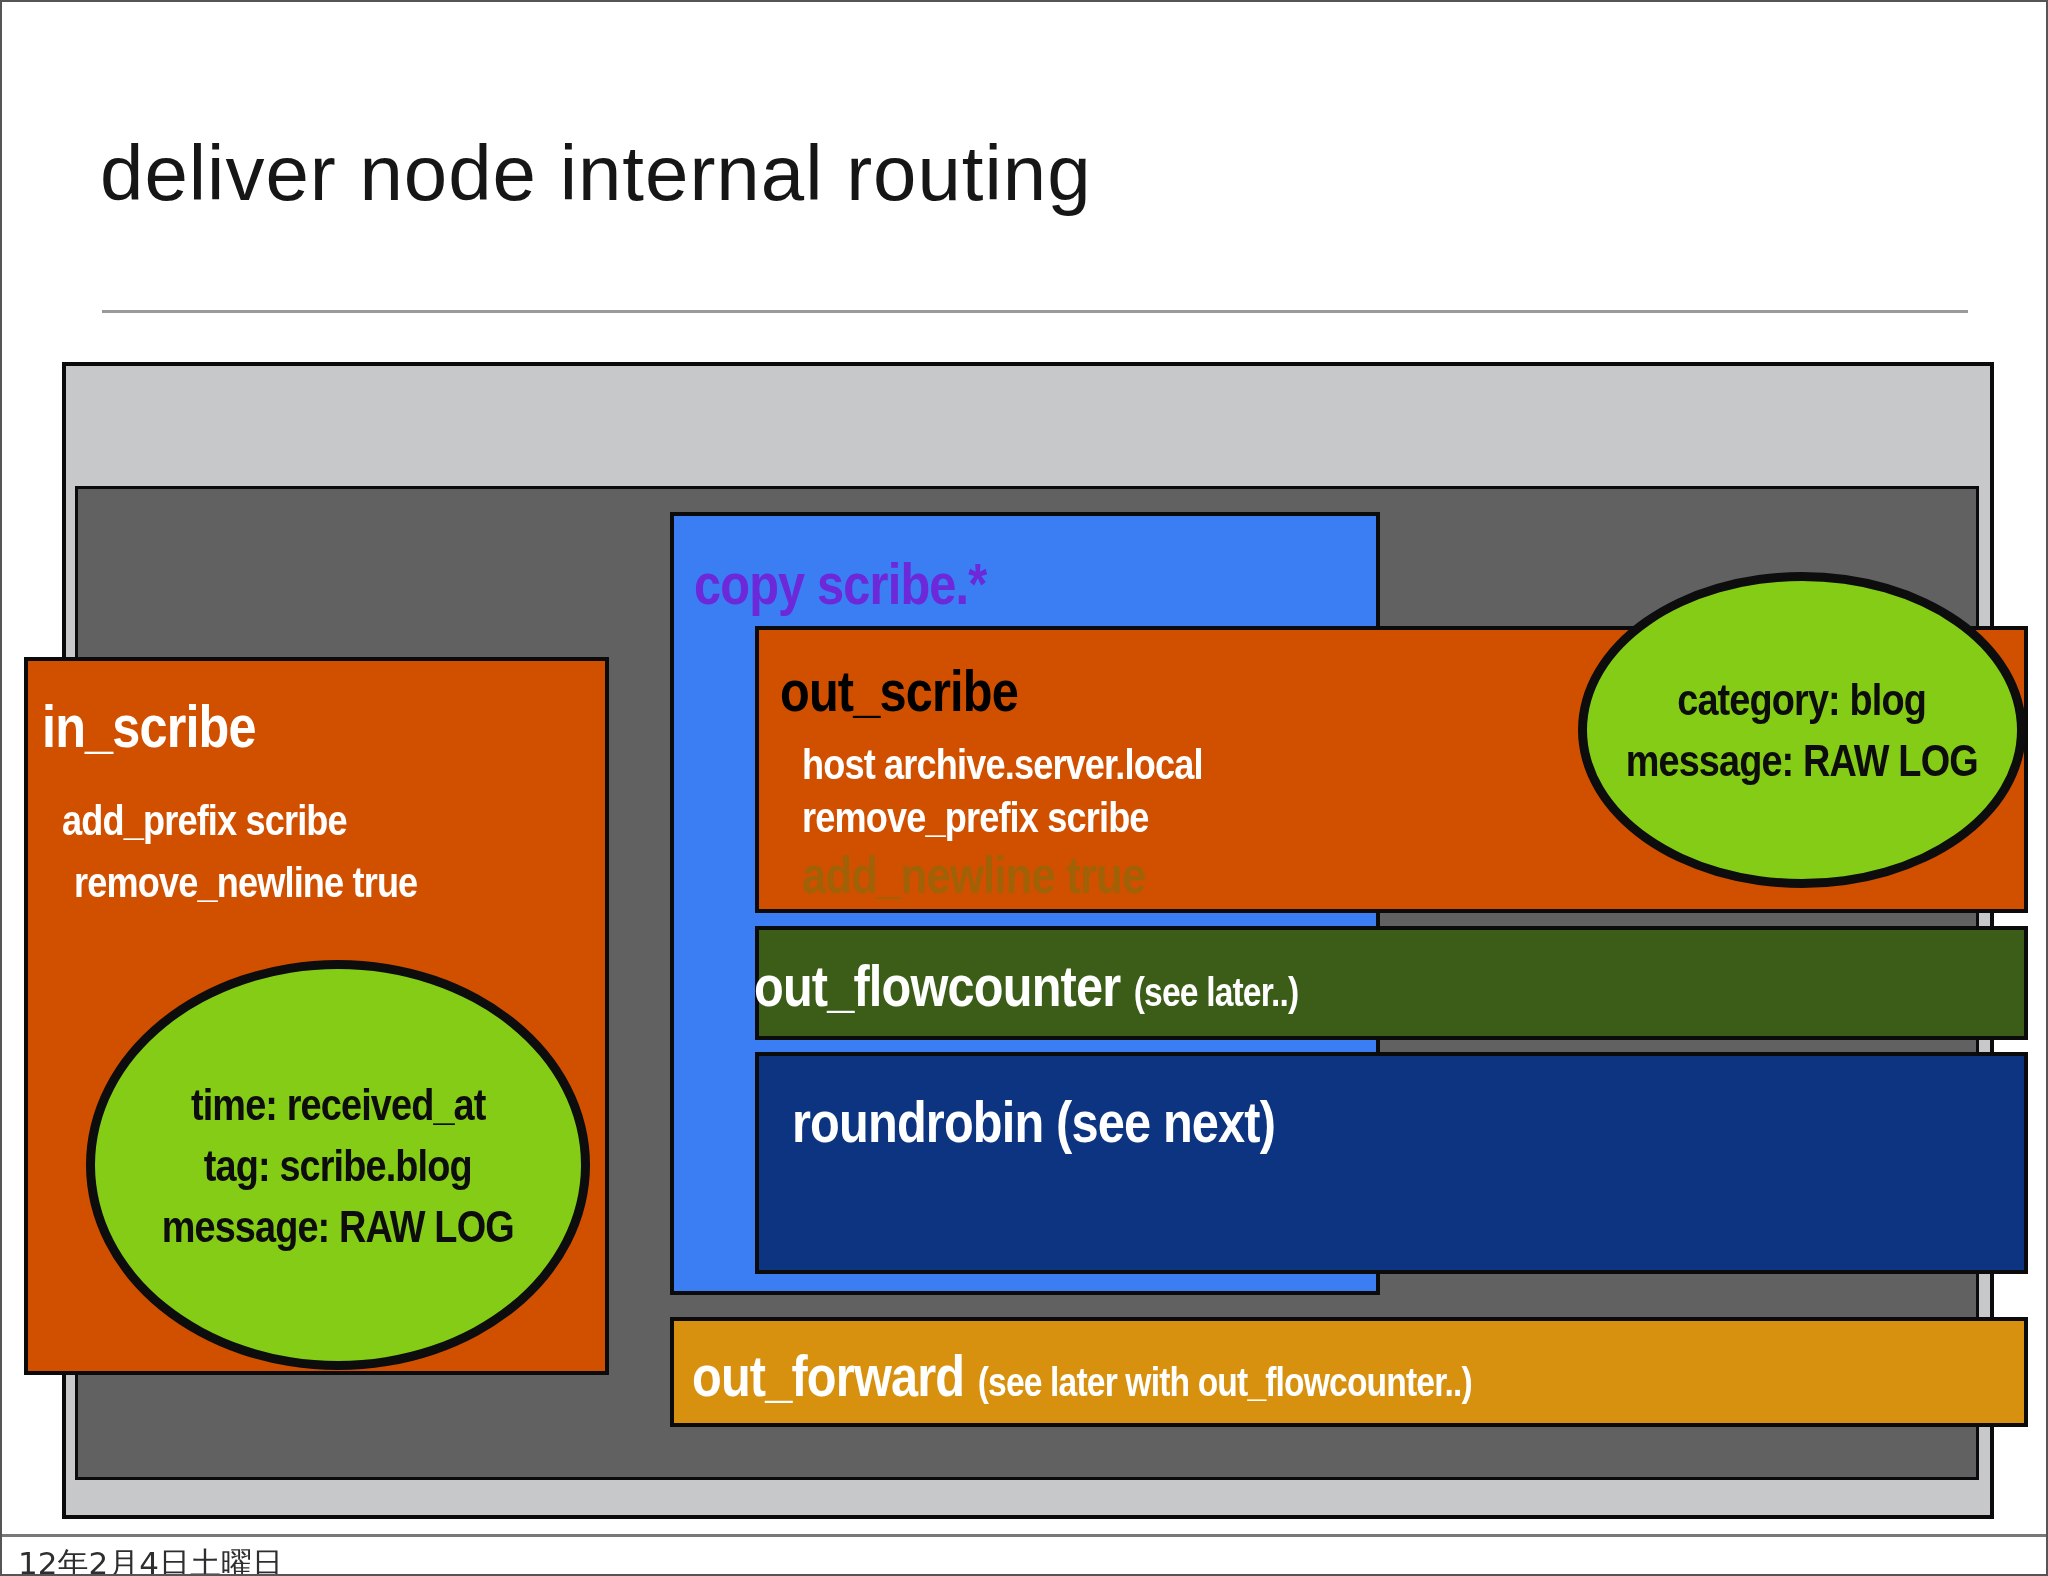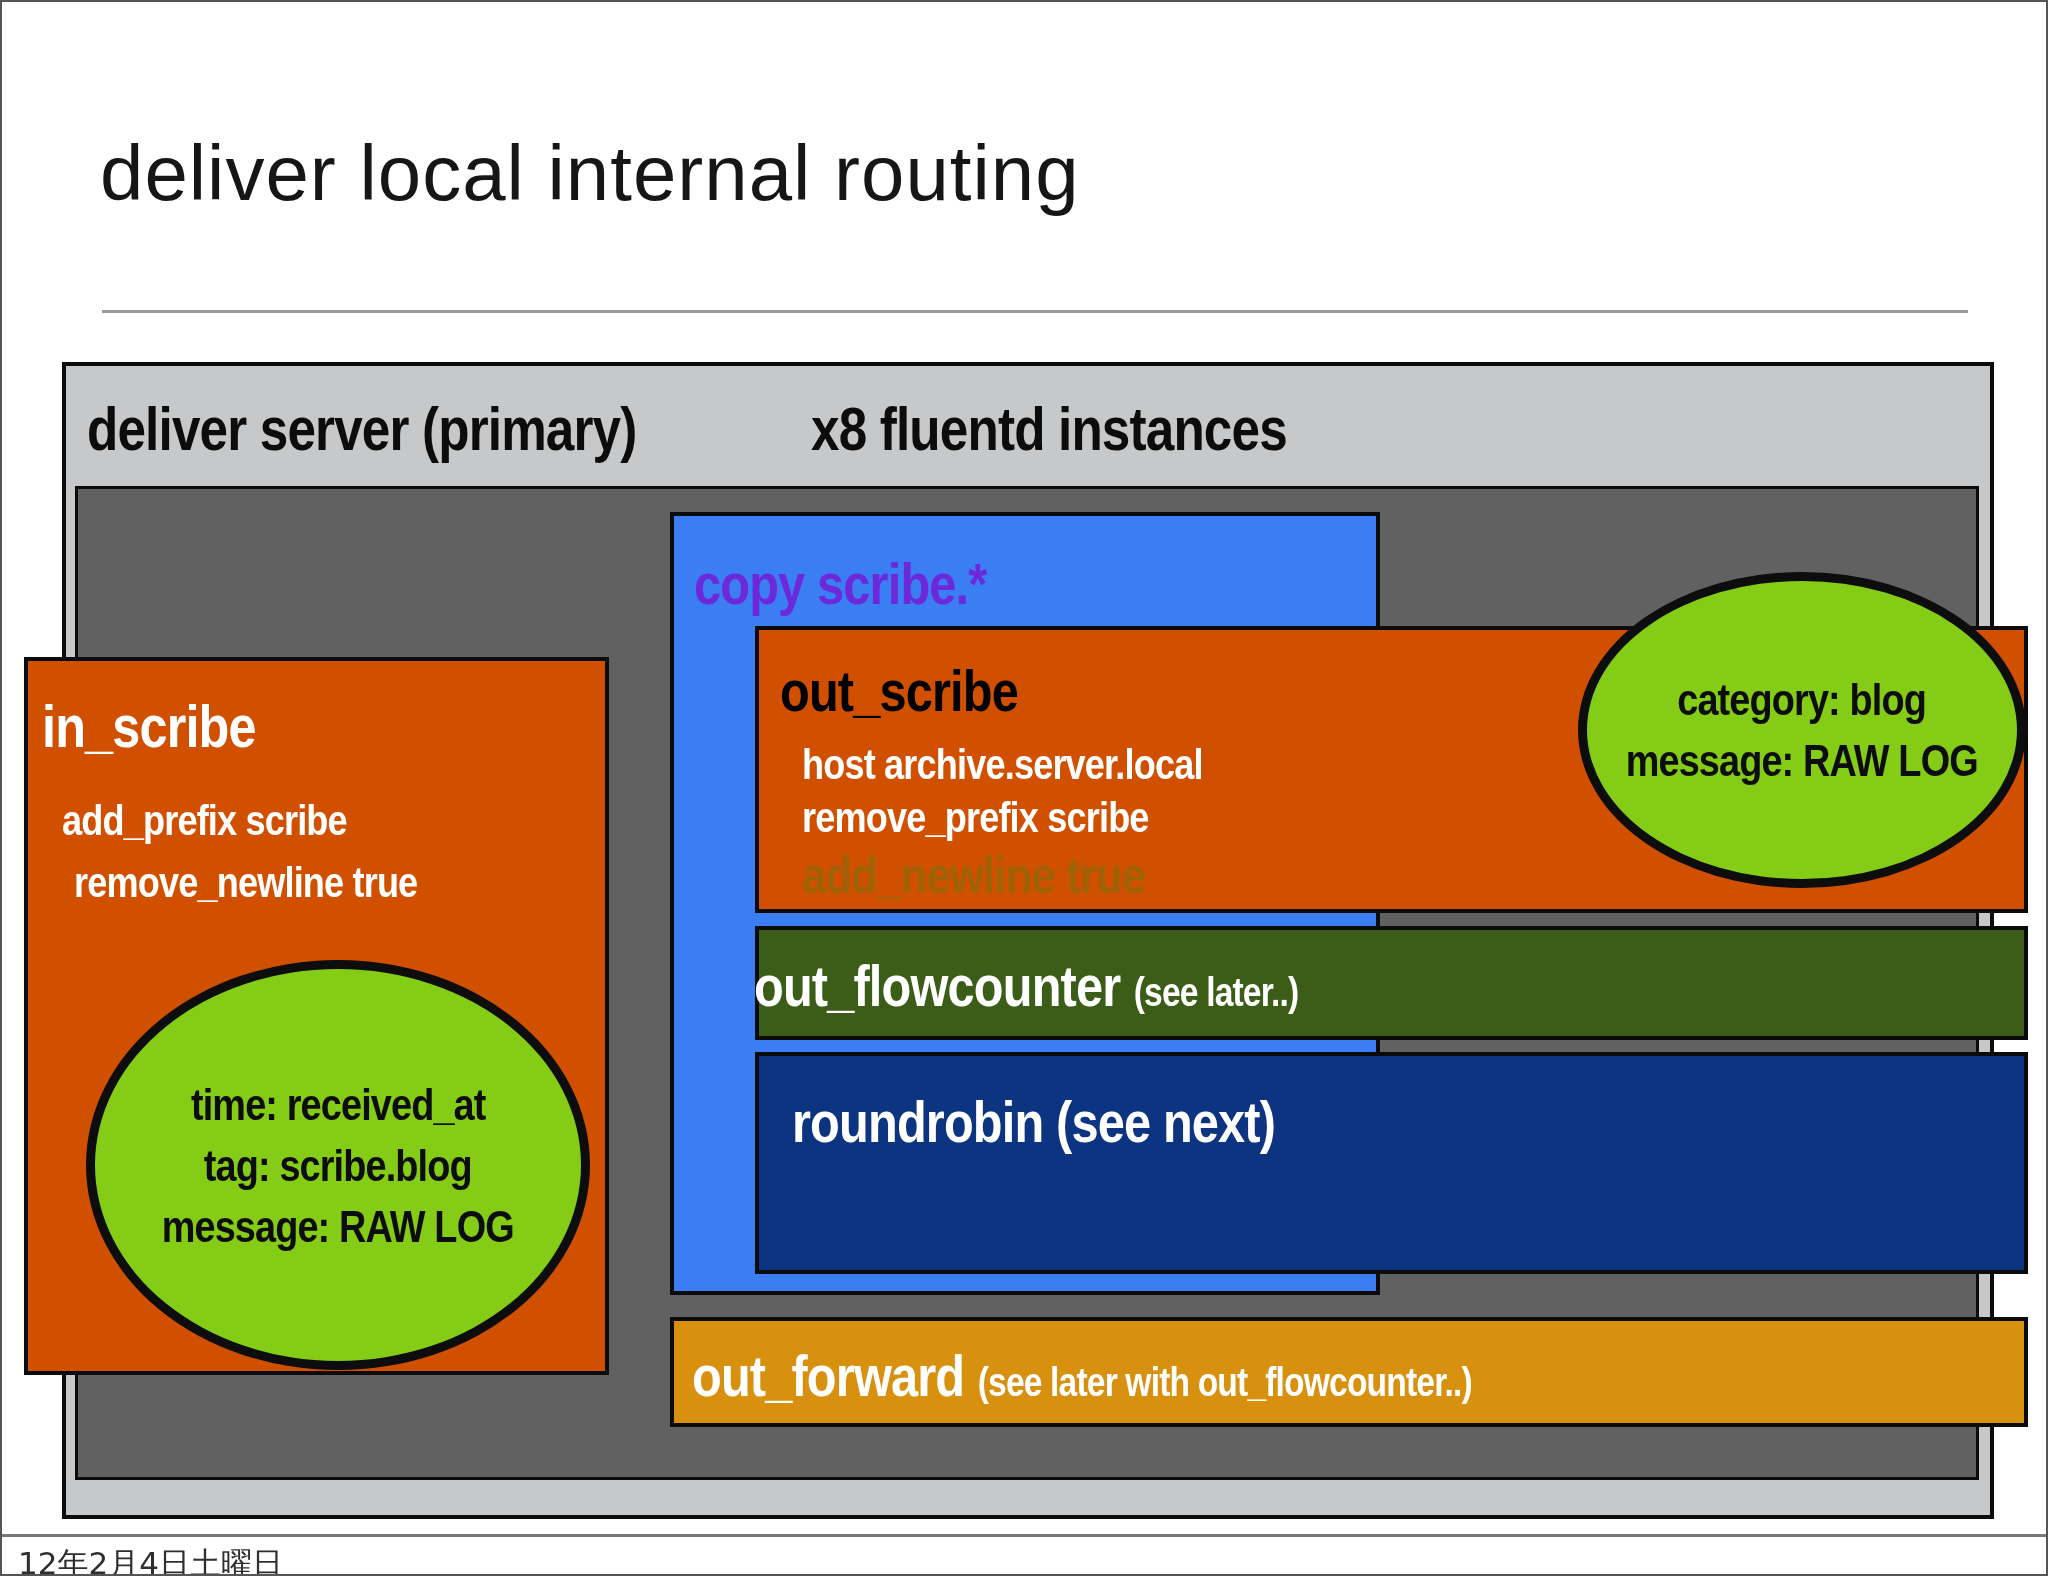--- a/index.html
+++ b/index.html
@@ -171,27 +171,24 @@
     font-size: 31px;
     color: #2e2e2e;
     font-family: "DejaVu Sans", "Liberation Sans", sans-serif;
   }
 </style>
 </head>
 <body>
 
 <div class="page">
 
-  <div class="abs slide-title">deliver local internal routing</div>
+  <div class="abs slide-title">deliver node internal routing</div>
   <div class="abs title-rule"></div>
 
   <div class="abs outer-box"></div>
-  <div class="abs outer-header">
-    <span class="cond">deliver server (primary)</span><span class="gap"></span><span class="cond">x8 fluentd instances</span>
-  </div>
 
   <div class="abs fluentd-box"></div>
 
   <div class="abs copy-box"></div>
   <div class="abs copy-label">
     <span class="cond">copy scribe.*</span>
   </div>
 
   <div class="abs in-scribe-box"></div>
   <div class="abs in-scribe-title">

